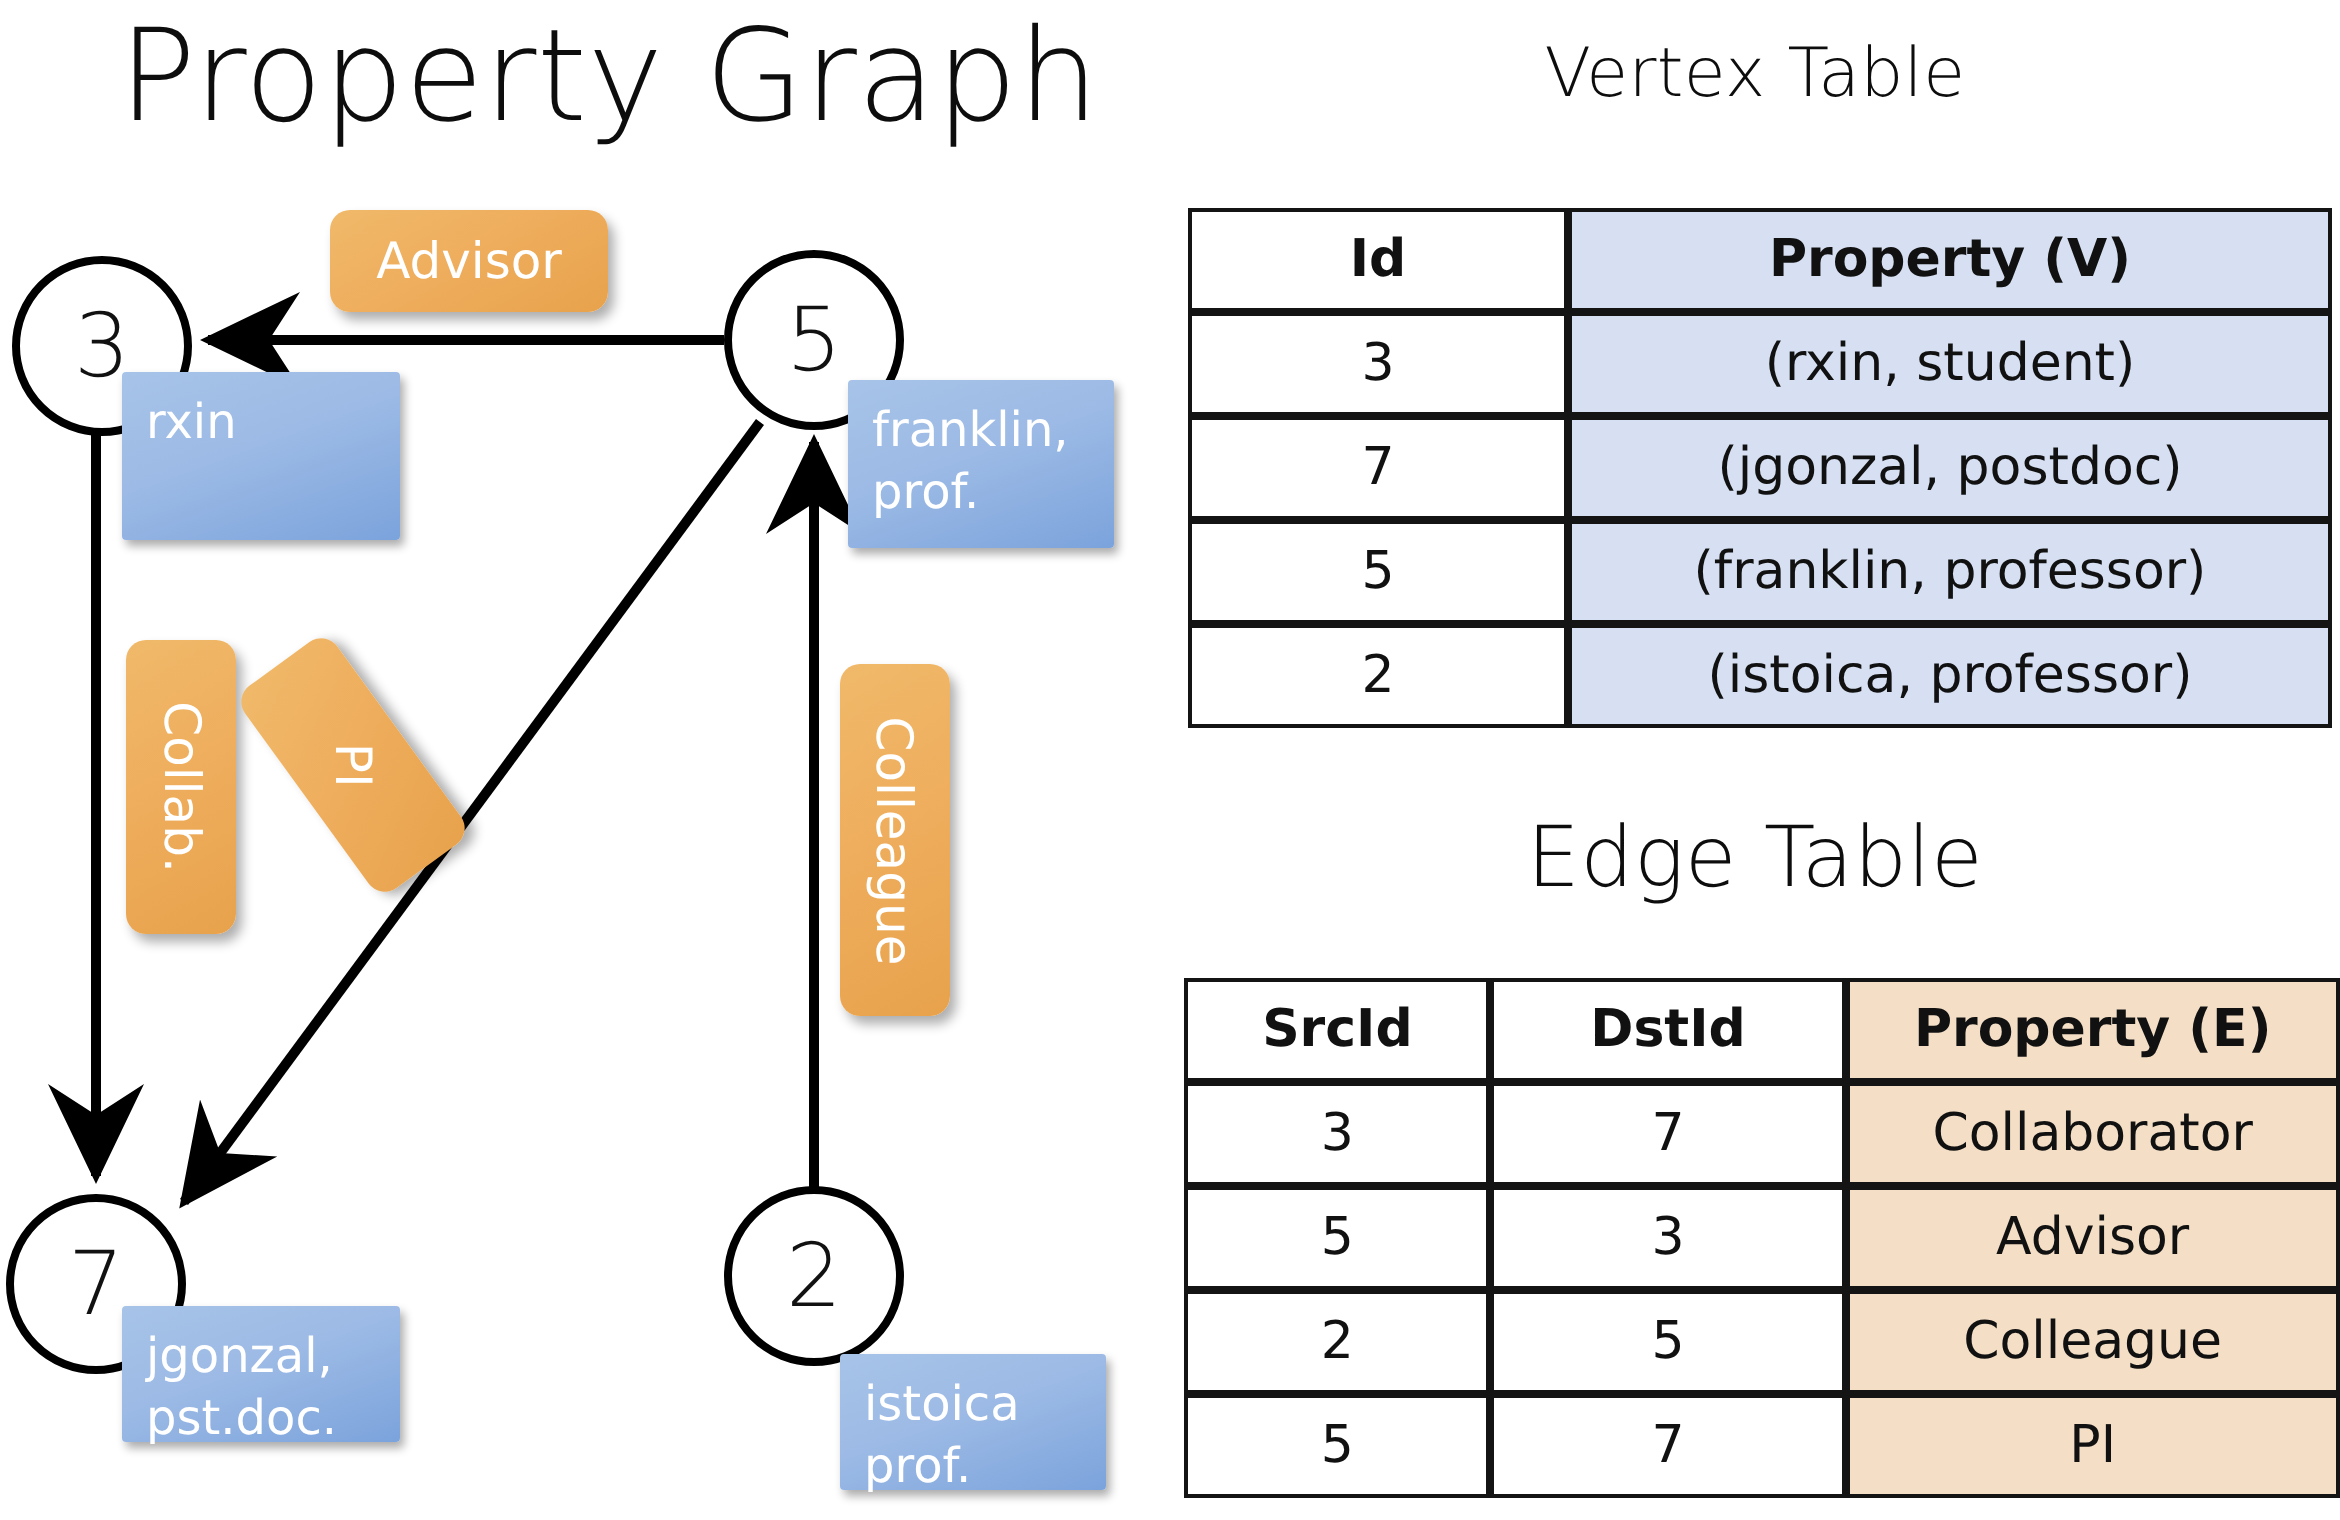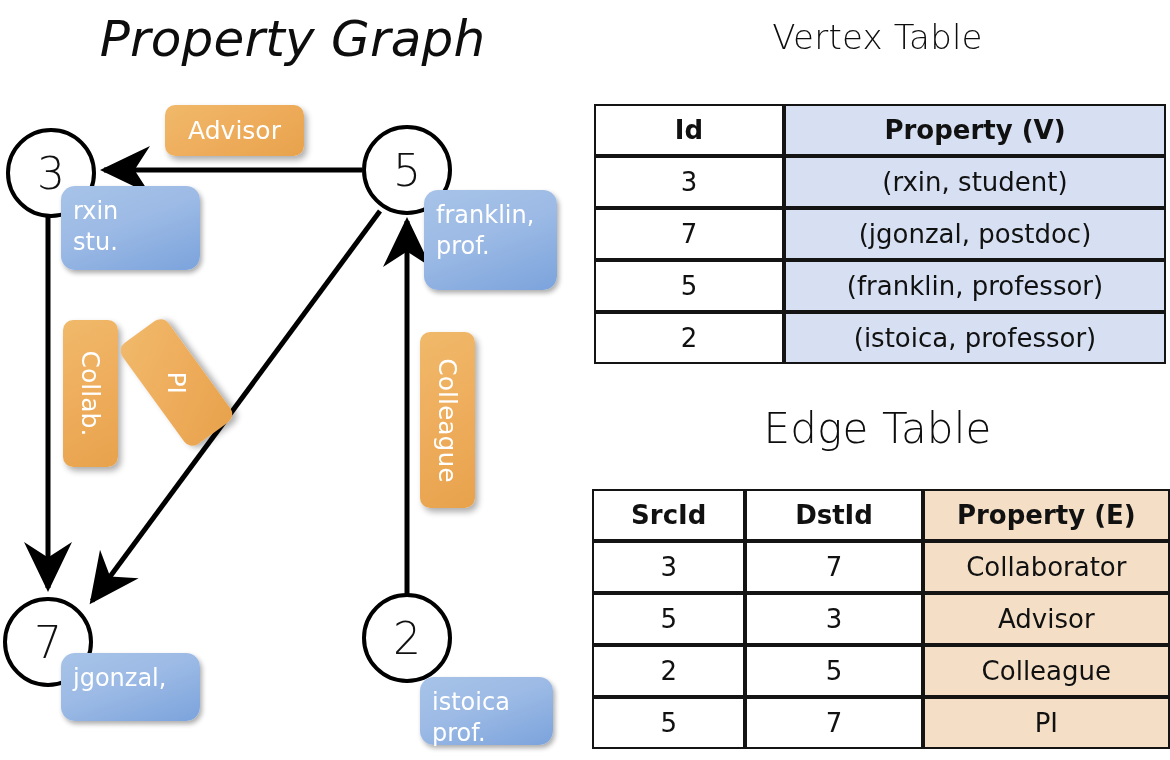--- a/index.html
+++ b/index.html
@@ -5,38 +5,38 @@
   html,body{margin:0;padding:0;background:#ffffff;}
   body{width:1170px;height:760px;position:relative;overflow:hidden;
        font-family:"Liberation Sans","DejaVu Sans",sans-serif;color:#000;}
 
   
   .title{
     position:absolute;text-align:center;font-weight:300;
     font-family:"DejaVu Sans","Liberation Sans",sans-serif;
     letter-spacing:.2px;color:#0d0d0d;white-space:nowrap;
   }
-  #graph-title{left:0;top:8px;width:585px;font-size:50px;line-height:62px;font-style:italic;}
+  #graph-title{left:12px;top:8px;width:585px;font-size:64px;line-height:62px;}
   #vertex-title{left:585px;top:6px;width:585px;font-size:34px;line-height:62px;}
   #edge-title{left:585px;top:398px;width:585px;font-size:42px;line-height:62px;}
 
   
   #graph{position:absolute;left:0;top:80px;width:585px;height:680px;}
   #edges-svg{position:absolute;left:0;top:0;width:585px;height:680px;}
 
   .vnode{
     position:absolute;border:4px solid #000;border-radius:50%;
     background:#fff;box-sizing:border-box;
     display:flex;align-items:center;justify-content:center;
     font-family:"DejaVu Sans","Liberation Sans",sans-serif;
     font-weight:300;font-size:44px;color:#111;z-index:4;
   }
 
   .vprop{
-    position:absolute;box-sizing:border-box;border-radius:14px;
+    position:absolute;box-sizing:border-box;border-radius:2px;
     background:linear-gradient(160deg,#a7c3e8 0%,#9cbae5 45%,#7ba3dc 100%);
     box-shadow:2px 3px 5px rgba(0,0,0,.33);
     color:#fff;font-size:24px;line-height:31px;
     padding:10px 0 16px 12px;z-index:5;
     font-family:"DejaVu Sans","Liberation Sans",sans-serif;font-weight:400;
   }
   .vprop span{display:block;}
 
   .elabel{
     position:absolute;box-sizing:border-box;border-radius:10px;
@@ -104,28 +104,28 @@
   </div>
   <div class="vnode" style="left:3px;top:517px;width:90px;height:90px;">
     <span>7</span>
   </div>
   <div class="vnode" style="left:362px;top:513px;width:90px;height:90px;">
     <span>2</span>
   </div>
 
   <div class="vprop" style="left:61px;top:106px;width:139px;height:84px;">
     <span>rxin</span>
-    <span>stu.</span>
-  </div>
-  <div class="vprop" style="left:424px;top:110px;width:133px;height:100px;">
+  </div>
+  <div class="vprop" style="left:424px;top:110px;width:133px;height:84px;">
     <span>franklin,</span>
     <span>prof.</span>
   </div>
   <div class="vprop" style="left:61px;top:573px;width:139px;height:68px;">
     <span>jgonzal,</span>
+    <span>pst.doc.</span>
   </div>
   <div class="vprop" style="left:420px;top:575px;width:133px;height:68px;margin-top:22px;">
     <span>istoica</span>
     <span>prof.</span>
   </div>
 
   <div class="elabel" style="left:165px;top:25px;width:139px;height:51px;">
     <span>Advisor</span>
   </div>
 

